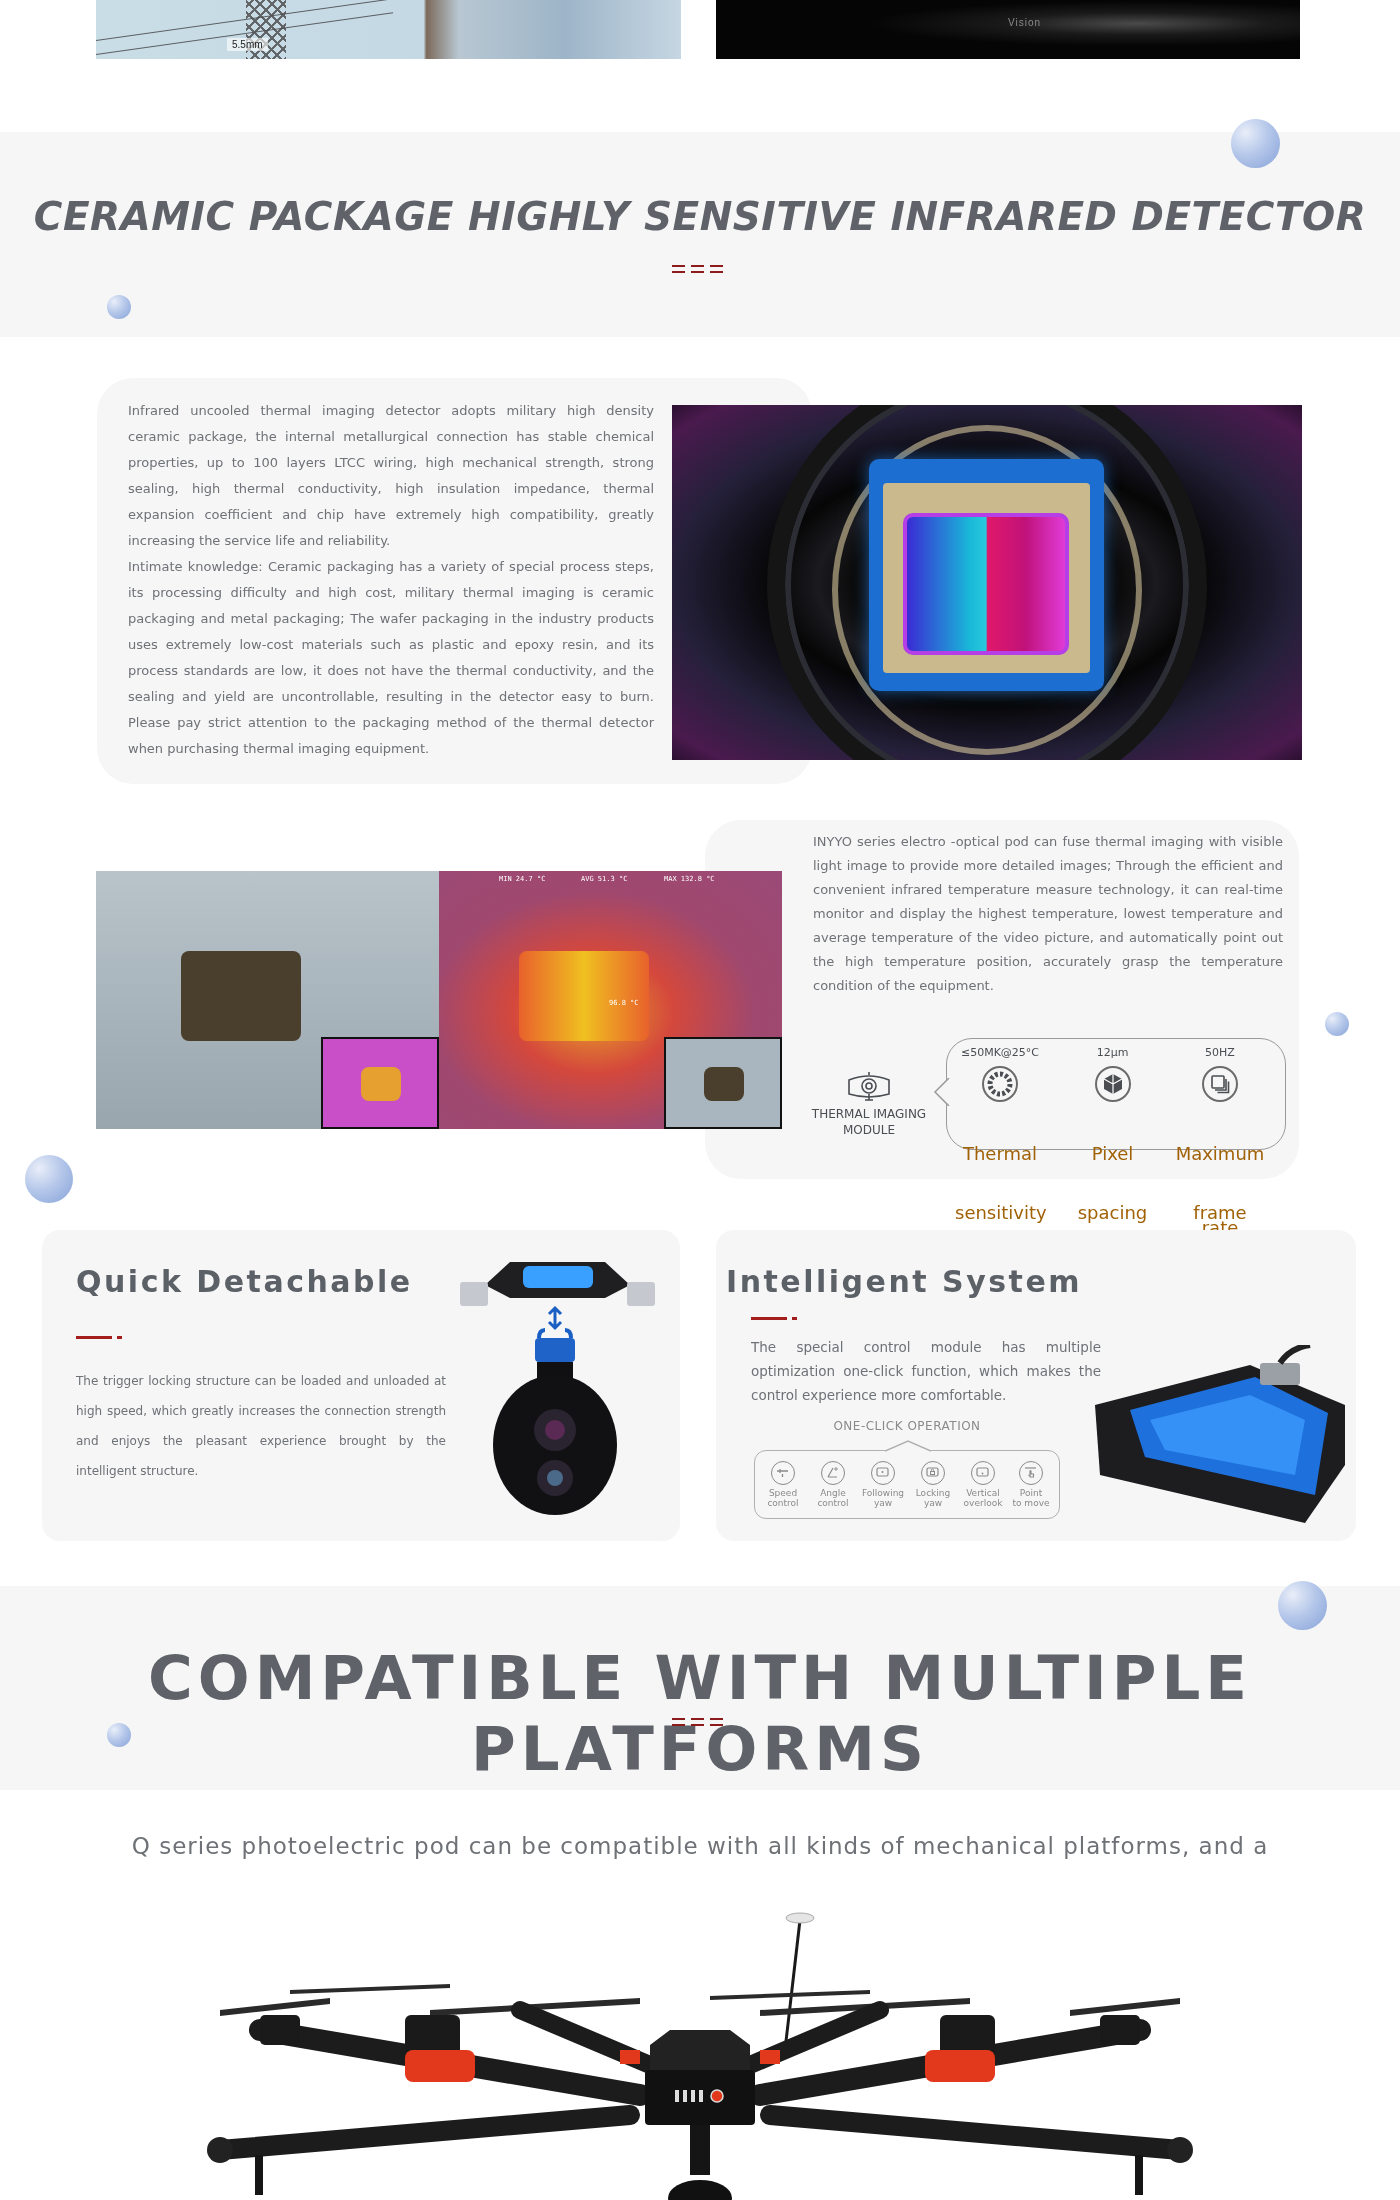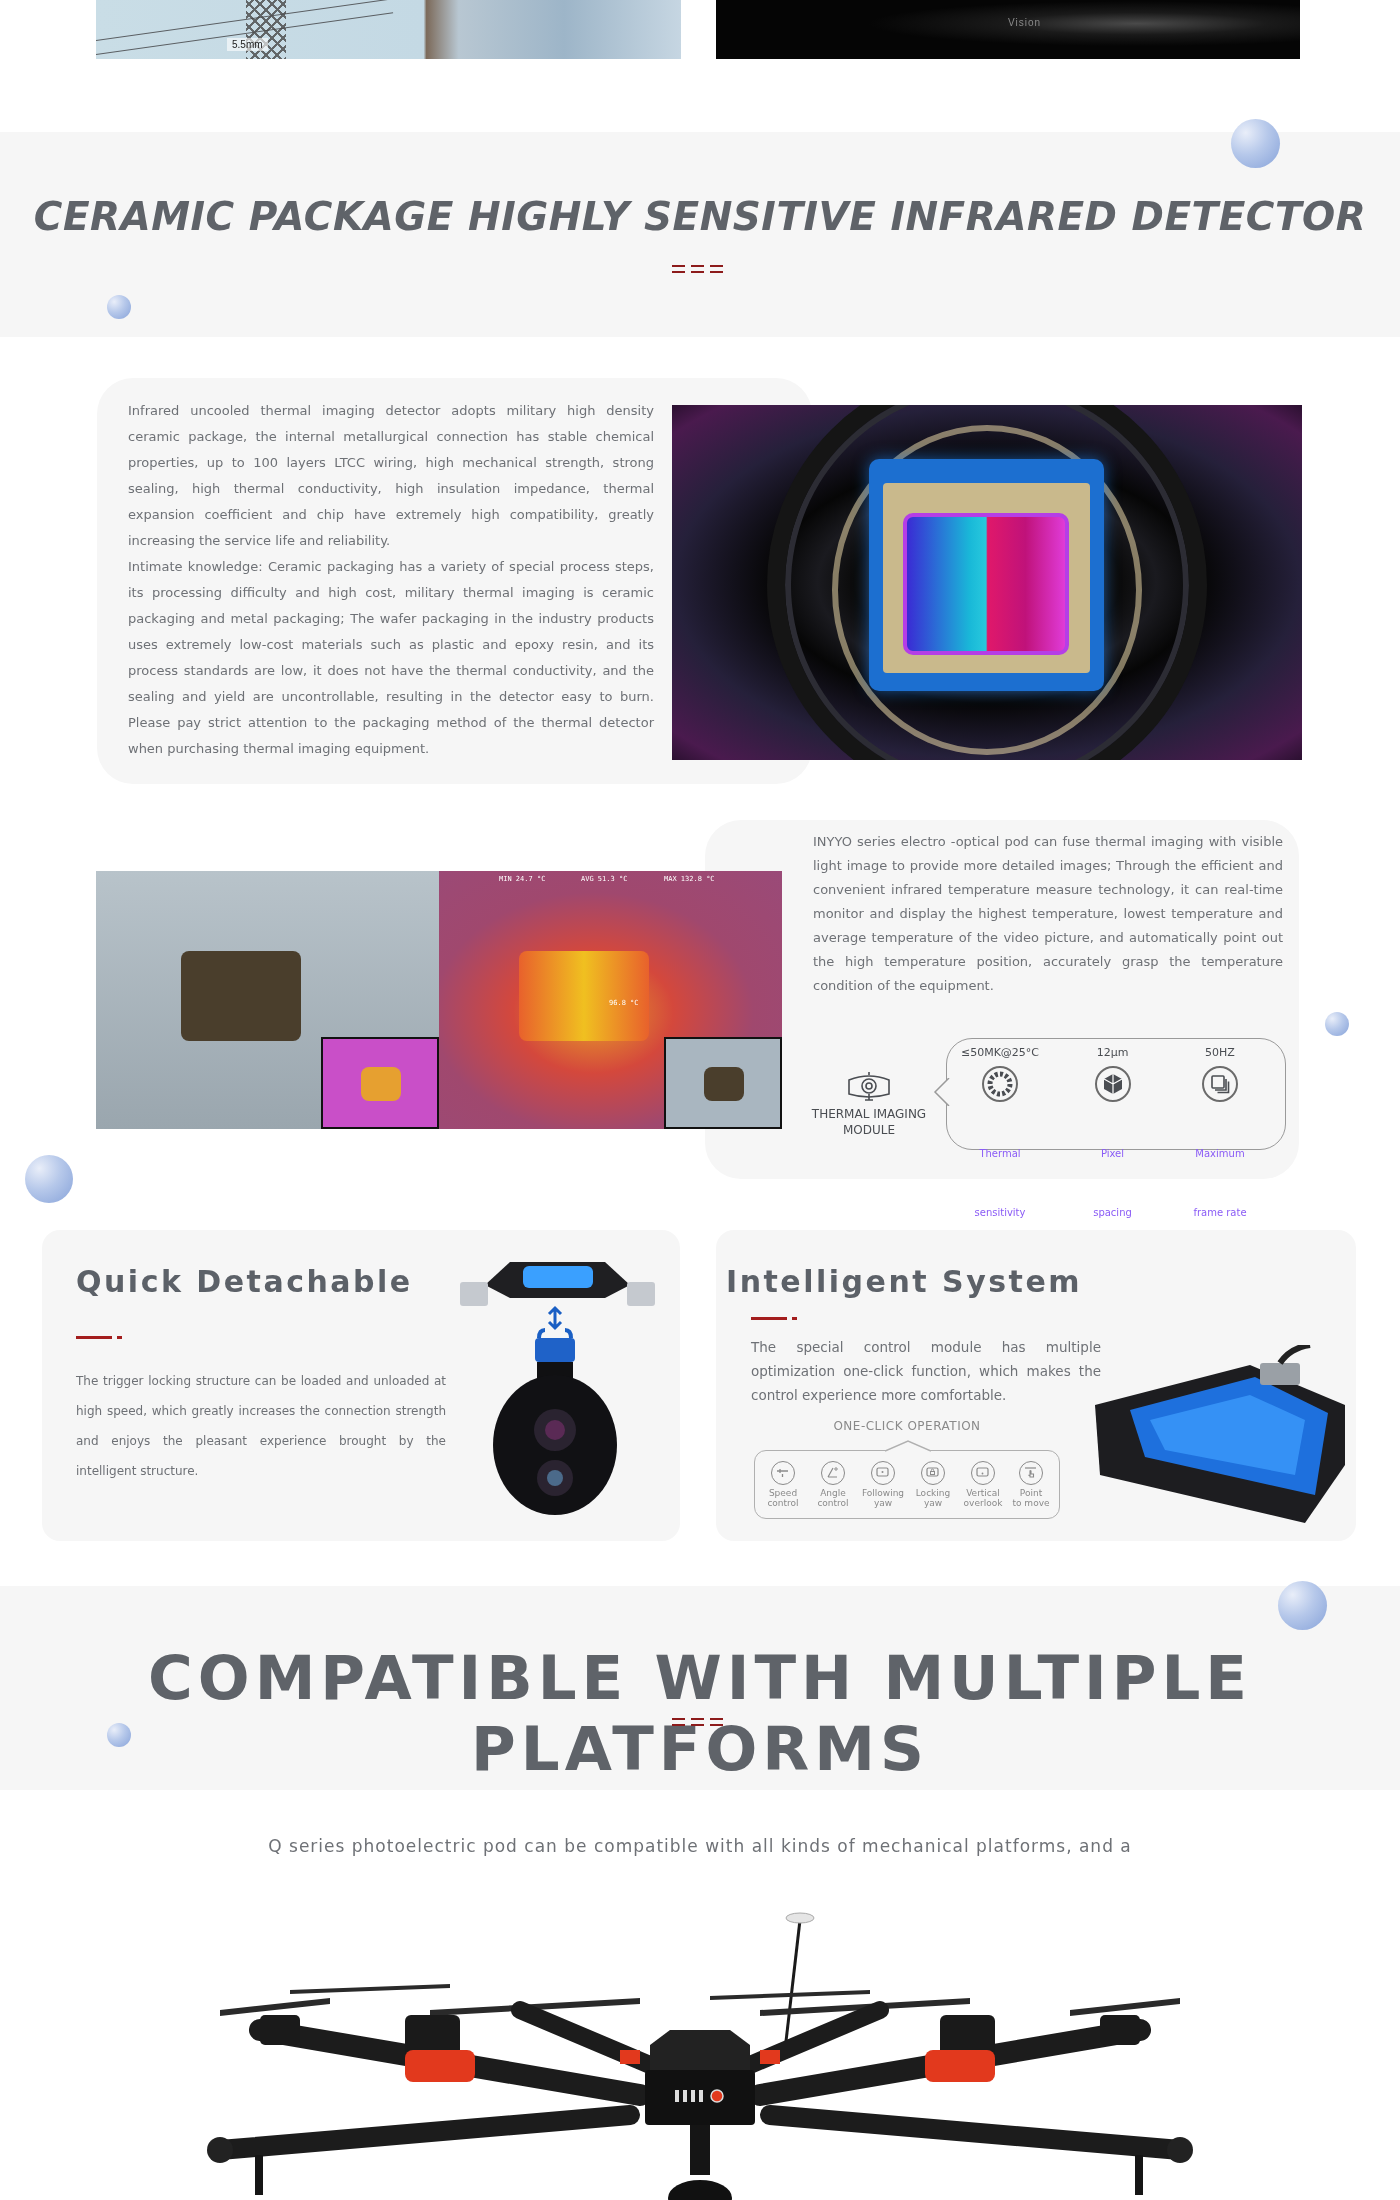--- a/index.html
+++ b/index.html
@@ -50,21 +50,21 @@
   .device { position:absolute; border-radius:8px; }
   .inset { position:absolute; width:118px; height:92px; bottom:0; border:2px solid #111; }
   .overlay-label { position:absolute; font-family: "DejaVu Sans Mono", monospace; font-size:7px; color:#fff; }
 
   
   .spec-box { position:absolute; left:946px; top:1038px; width:340px; height:112px; border:1.5px solid #9a9a9a; border-radius:26px; }
   .spec-notch { position:absolute; left:933px; top:1078px; width:18px; height:28px; }
   .spec-col { position:absolute; text-align:center; font-family:"DejaVu Sans", sans-serif; color:#4a4d52; }
   .spec-value { font-size:11px; }
   .spec-icon { width:36px; height:36px; border:2px solid #6b6b6b; border-radius:50%; margin:7px auto 5px; position:relative; }
-  .spec-label { font-size:10px; line-height:15px; color:#8b5cf6;margin-top:44px; }
+  .spec-label { font-size:18px; line-height:15px; color:#a16207;margin-top:44px; }
 
   
   .feat-title { position:absolute; font-family:"DejaVu Sans", sans-serif; font-weight:bold; font-size:30px; letter-spacing:2.5px; color:#5c6168; }
   .accent-line { position:absolute; height:4px; }
   .accent-line .a { position:absolute; left:0; top:0; width:36px; height:3px; background:#a31d1d; }
   .accent-line .b { position:absolute; left:41px; top:0; width:5px; height:3px; background:#a31d1d; }
 
   .ops-box { position:absolute; left:754px; top:1450px; width:306px; height:69px; border:1.5px solid #b0b0b0; border-radius:12px; }
   .ops-item { position:absolute; top:1461px; width:50px; text-align:center; font-family:"DejaVu Sans", sans-serif; font-size:9px; line-height:10px; color:#8a8a8a; }
   .ops-icon { width:24px; height:24px; border:1.5px solid #8a8a8a; border-radius:50%; margin:0 auto 3px; position:relative; }
@@ -303,21 +303,21 @@
 <div class="band" style="top:1586px;height:204px;"></div>
 <div class="bubble" style="left:1278px;top:1581px;width:49px;height:49px;"></div>
 <div class="bubble" style="left:107px;top:1723px;width:24px;height:24px;"></div>
 <h1 class="band-title" style="top:1642px;font-size:61px;letter-spacing:5px;">COMPATIBLE WITH MULTIPLE PLATFORMS</h1>
 <div class="divider" style="left:672px;top:1718px;">
     <span></span>
     <span></span>
     <span></span>
   </div>
 
-<div class="abs" style="left:0;top:1834px;width:1400px;text-align:center;font-family:'DejaVu Sans',sans-serif;font-size:17px;line-height:24px;letter-spacing:1px;color:#6e7176;">
+<div class="abs" style="left:0;top:1834px;width:1400px;text-align:center;font-family:'DejaVu Sans',sans-serif;font-size:23px;line-height:24px;letter-spacing:1px;color:#6e7176;">
   <div>Q series photoelectric pod can be compatible with all kinds of mechanical platforms, and a</div>
 </div>
 
 <div class="drone">
   <svg width="1000" height="300" viewBox="0 0 1000 300">
 
     <line x1="600" y1="20" x2="585" y2="150" stroke="#1a1a1a" stroke-width="3"></line>
     <ellipse cx="600" cy="18" rx="14" ry="5" fill="#e5e5e5" stroke="#aaa"></ellipse>
 
     <g fill="#2a2a2a">

